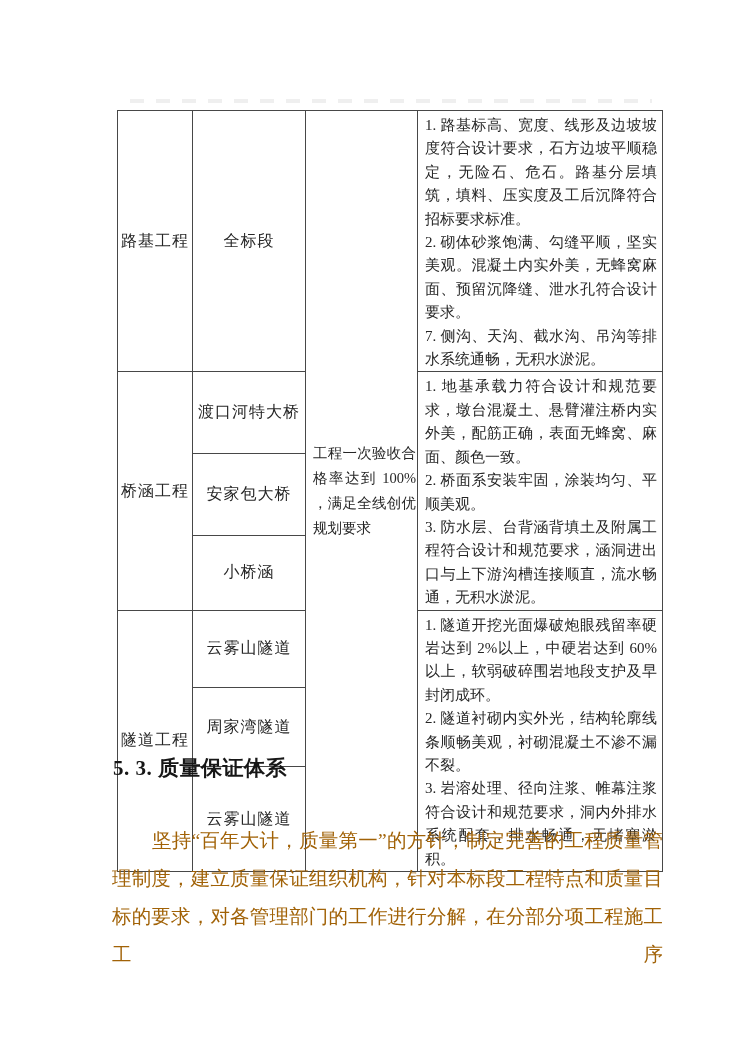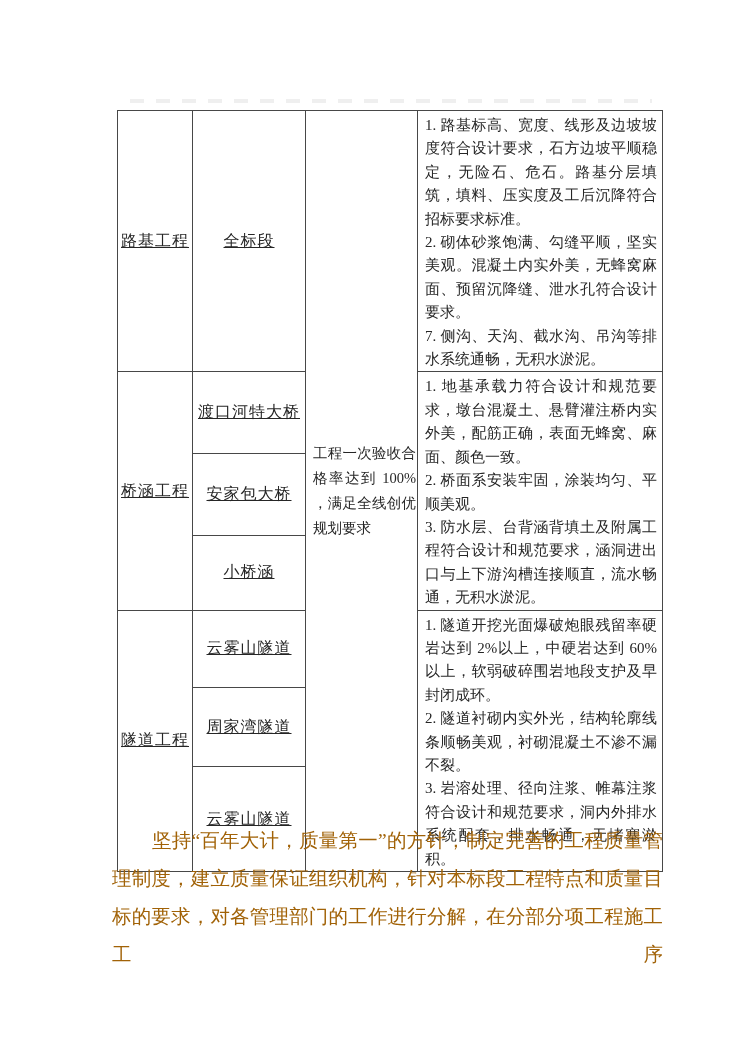--- a/index.html
+++ b/index.html
@@ -29,21 +29,21 @@
   }
   .r1 { height:212px; }
   .r2 { height:77px; }
   .r3 { height:77px; }
   .r4 { height:70px; }
   .r5 { height:59px; }
   .r6 { height:61px; }
   .r7 { height:80px; }
   .c-cat, .c-scope {
     text-align:center; vertical-align:middle;
-    font-size:16px; letter-spacing:1px; color:#262626;text-decoration:underline;
+    font-size:16px; letter-spacing:1px; color:#262626;
   }
   .c-std {
     vertical-align:middle;
     font-size:14.5px; line-height:25px;
     padding:0 1px 0 7px;
     text-align:justify;
     color:#262626;
   }
   .c-req {
     vertical-align:top;
@@ -118,16 +118,17 @@
       </tr>
       <tr class="r6">
         <td class="c-scope">周家湾隧道</td>
       </tr>
       <tr class="r7">
         <td class="c-scope">云雾山隧道</td>
       </tr>
     </tbody>
   </table>
 
+  <h2 class="h-sec h1">5. 3. 质量保证体系</h2>
 
   <p class="body-para">坚持“百年大计，质量第一”的方针，制定完善的工程质量管理制度，建立质量保证组织机构，针对本标段工程特点和质量目标的要求，对各管理部门的工作进行分解，在分部分项工程施工工序</p>
 
 </div>
 
 </body></html>

